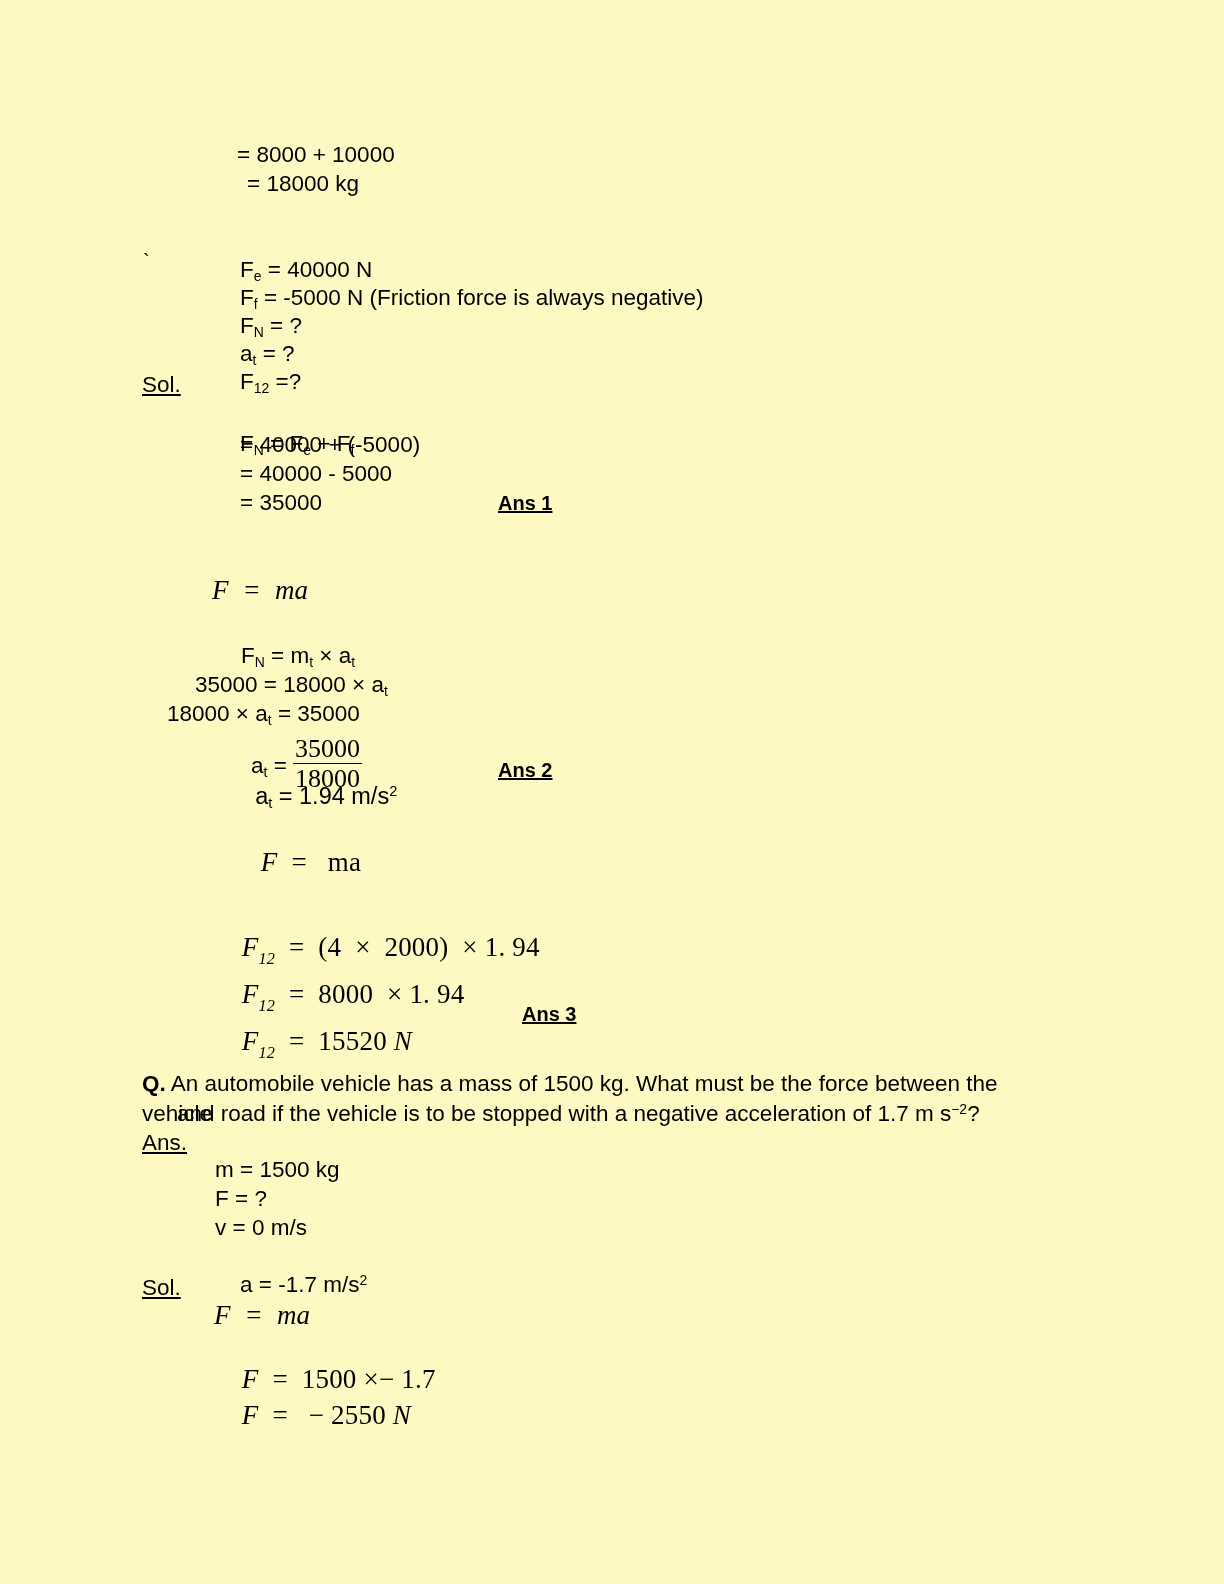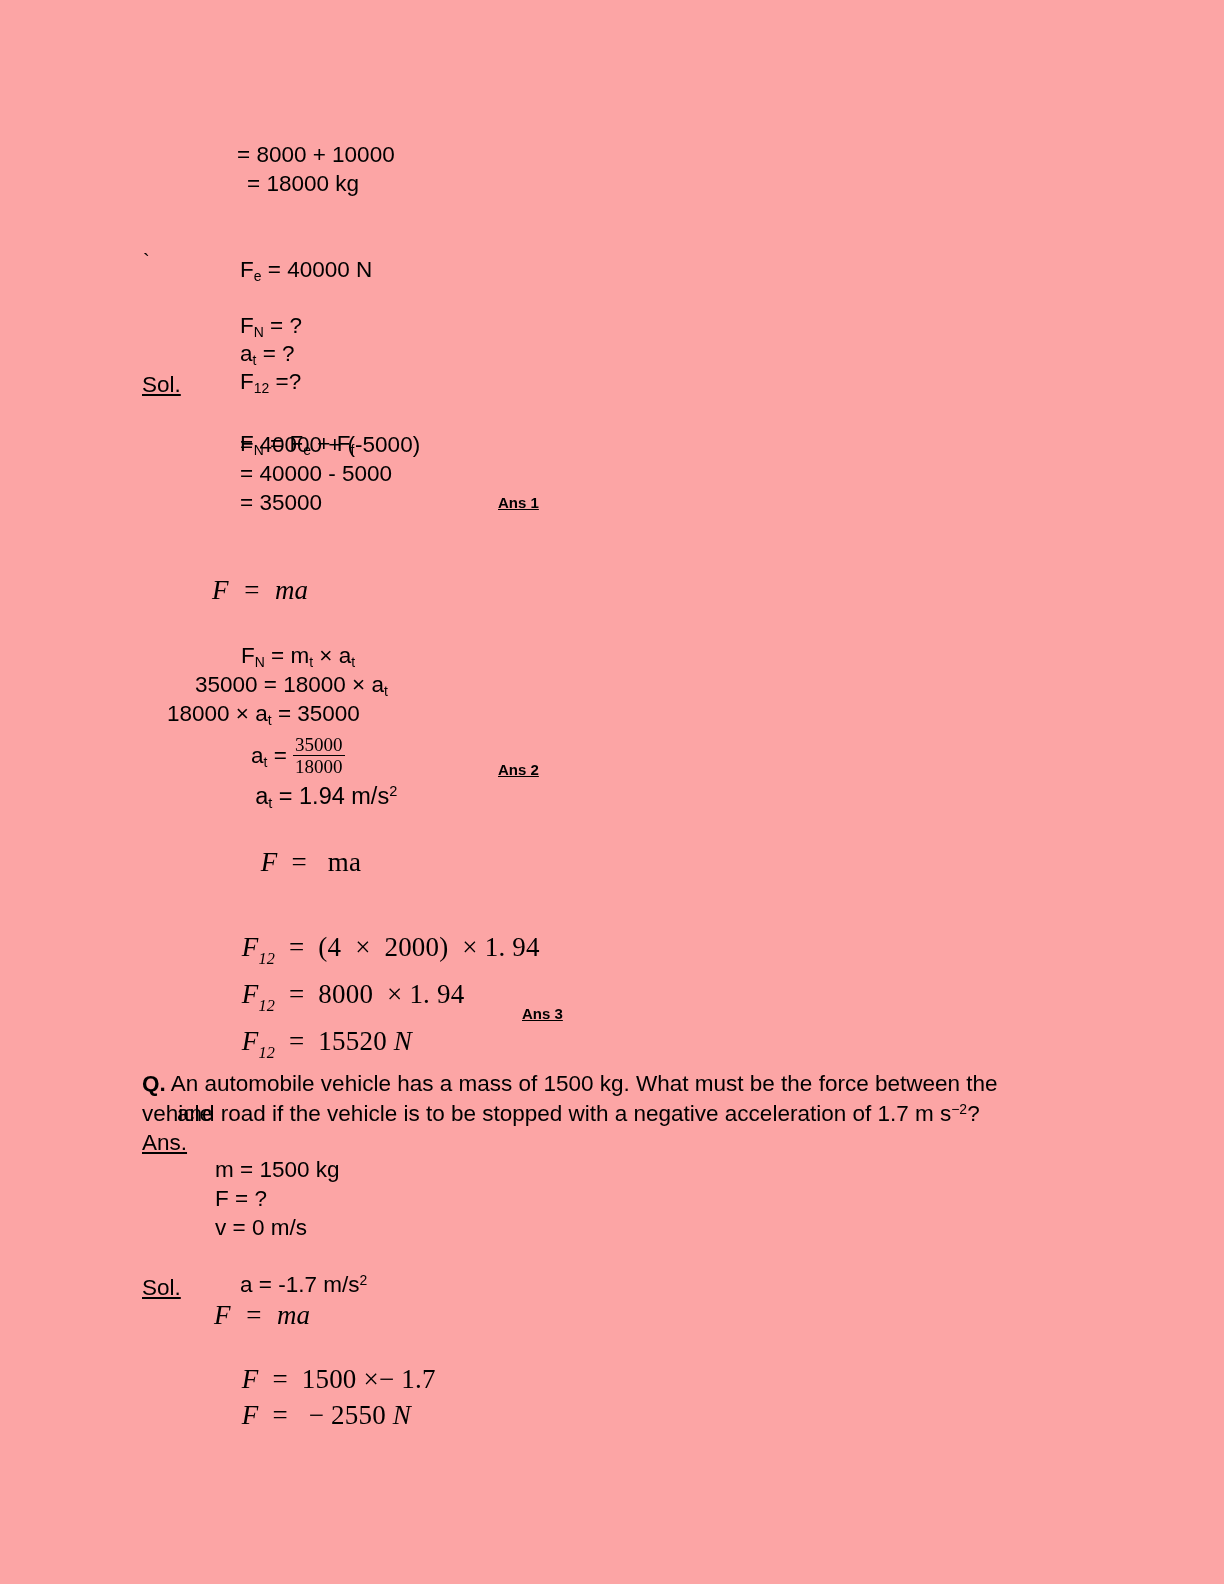--- a/index.html
+++ b/index.html
@@ -14,21 +14,21 @@
     font-family: "Liberation Sans", sans-serif;
     color: #000000;
     overflow: hidden;
   }
 
   .page {
     position: absolute;
     left: 0; top: 0;
     width: 1224px;
     height: 1584px;
-    background: #fca5a5;
+    background: #fef9c3;
   }
 
   
   .ln {
     position: absolute;
     white-space: pre;
     font-family: "Liberation Sans", sans-serif;
     font-size: 22.5px;
     line-height: 28px;
     color: #000;
@@ -45,21 +45,21 @@
   .math .up { font-style: normal; }
 
   .lbl {
     font-weight: normal;
     text-decoration: underline;
     font-size: 22.5px;
   }
   .ansmark {
     font-weight: bold;
     text-decoration: underline;
-    font-size: 15px;
+    font-size: 20px;
   }
 
   sub {
     font-size: 0.62em;
     vertical-align: -0.28em;
     line-height: 0;
   }
   sup {
     font-size: 0.62em;
     vertical-align: 0.52em;
@@ -71,21 +71,21 @@
     vertical-align: -0.52em;
   }
 
   
   .frac {
     display: inline-block;
     vertical-align: -0.55em;
     text-align: center;
     font-family: "Liberation Serif", serif;
     font-style: normal;
-    font-size: 19px;
+    font-size: 26px;
     line-height: 1.12;
   }
   .frac .num { display: block; padding: 0 2px; }
   .frac .den { display: block; padding: 0 2px; border-top: 1.6px solid #000; }
 
   .qpara {
     position: absolute;
     font-family: "Liberation Sans", sans-serif;
     font-size: 22.5px;
     line-height: 30px;
@@ -105,20 +105,23 @@
 
 <div class="page">
 
   <div class="ln sans" style="left:237px; top:141px;">= 8000 + 10000</div>
   <div class="ln sans" style="left:247px; top:170px;">= 18000 kg</div>
 
   <div class="tick" style="left:143px; top:250px;">`</div>
 
   <div class="ln sans" style="left:215px; top:228px;">
     <span>F</span><sub>e</sub><span> = 40000 N</span>
+  </div>
+  <div class="ln sans" style="left:215px; top:256px;">
+    <span>F</span><sub>f</sub><span> = -5000 N (Friction force is always negative)</span>
   </div>
   <div class="ln sans" style="left:215px; top:284px;">
     <span>F</span><sub>N</sub><span> = ?</span>
   </div>
   <div class="ln sans" style="left:215px; top:312px;">
     <span>a</span><sub>t</sub><span> = ?</span>
   </div>
   <div class="ln sans" style="left:215px; top:340px;">
     <span>F</span><sub>12</sub><span> =?</span>
   </div>

